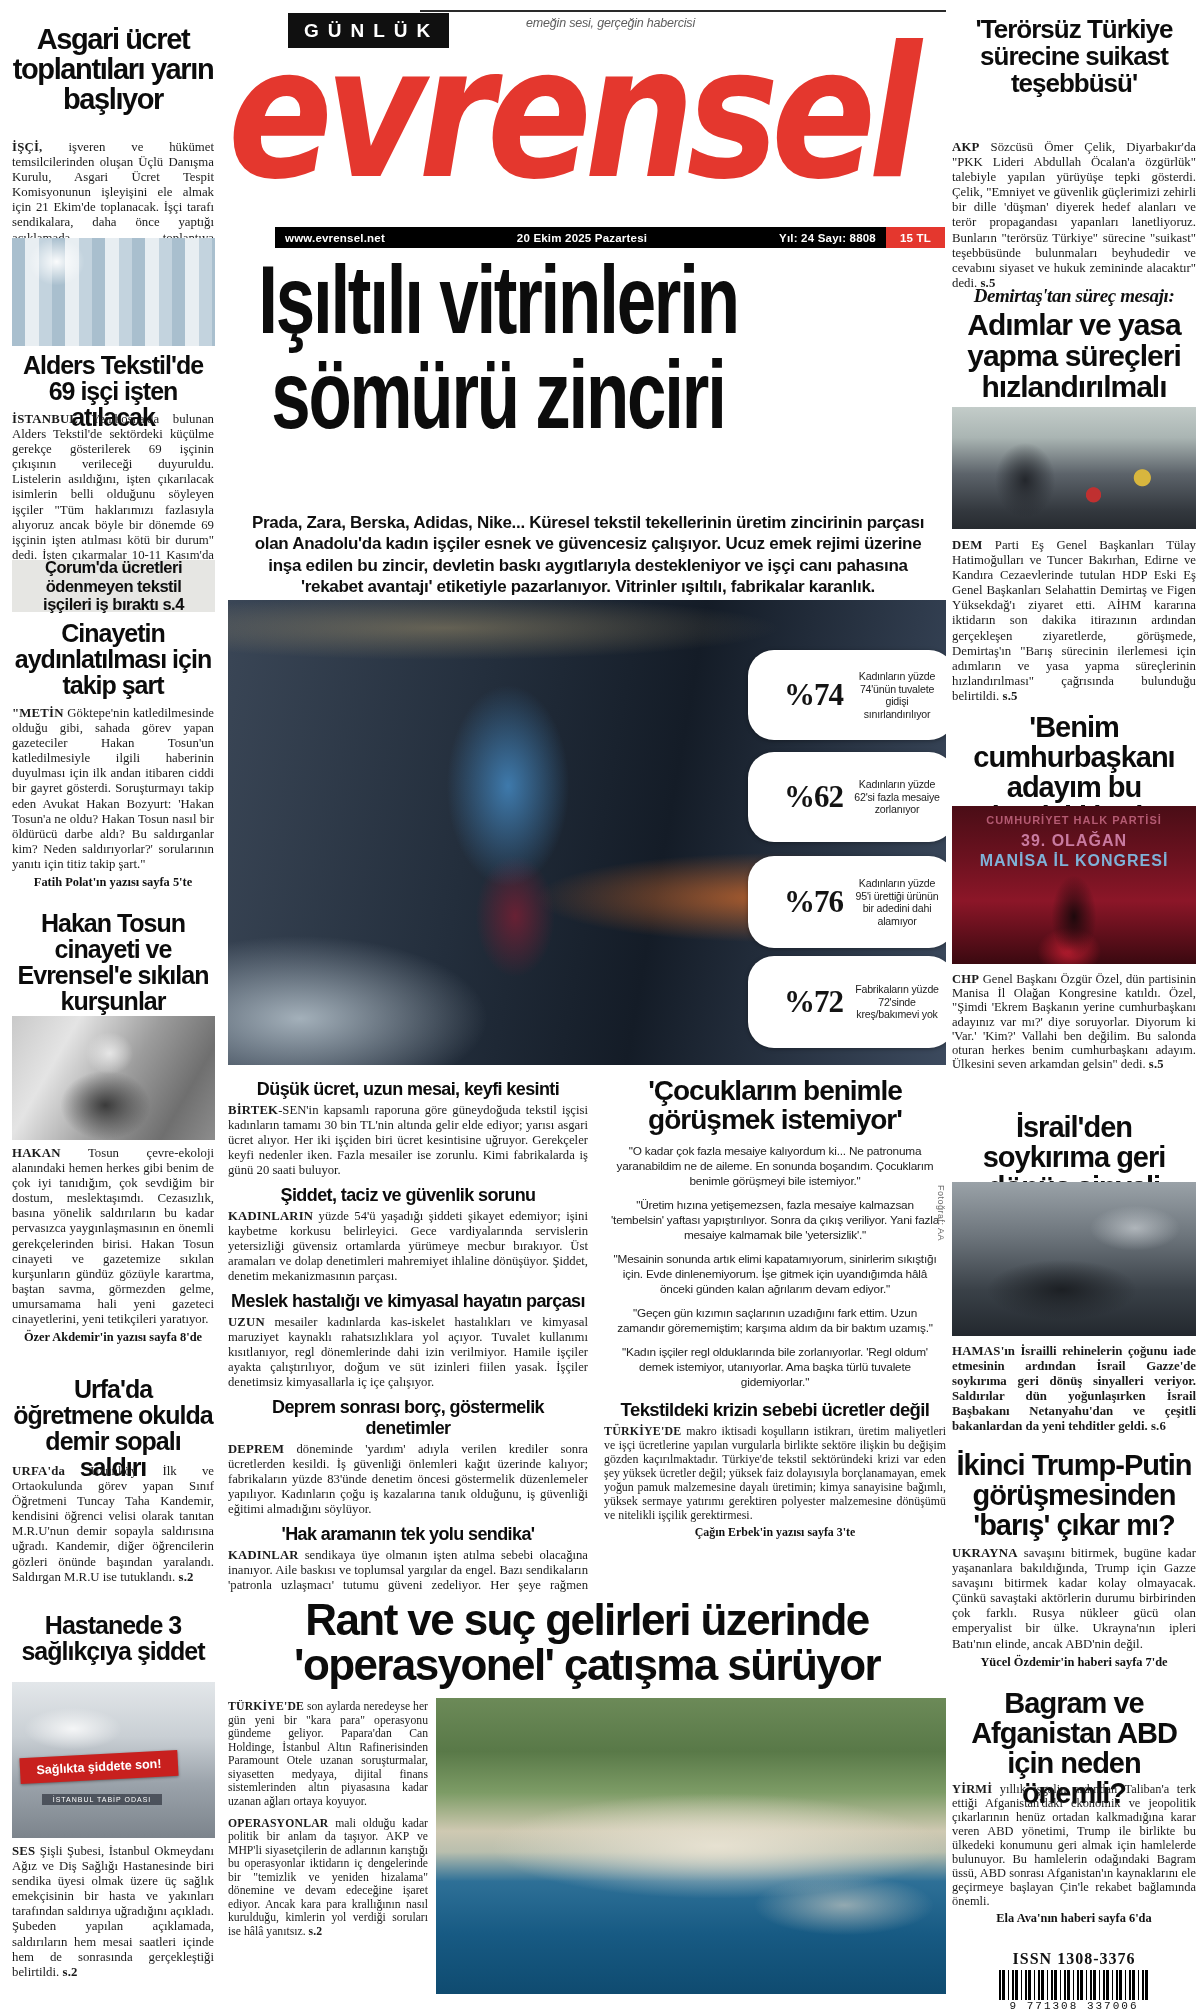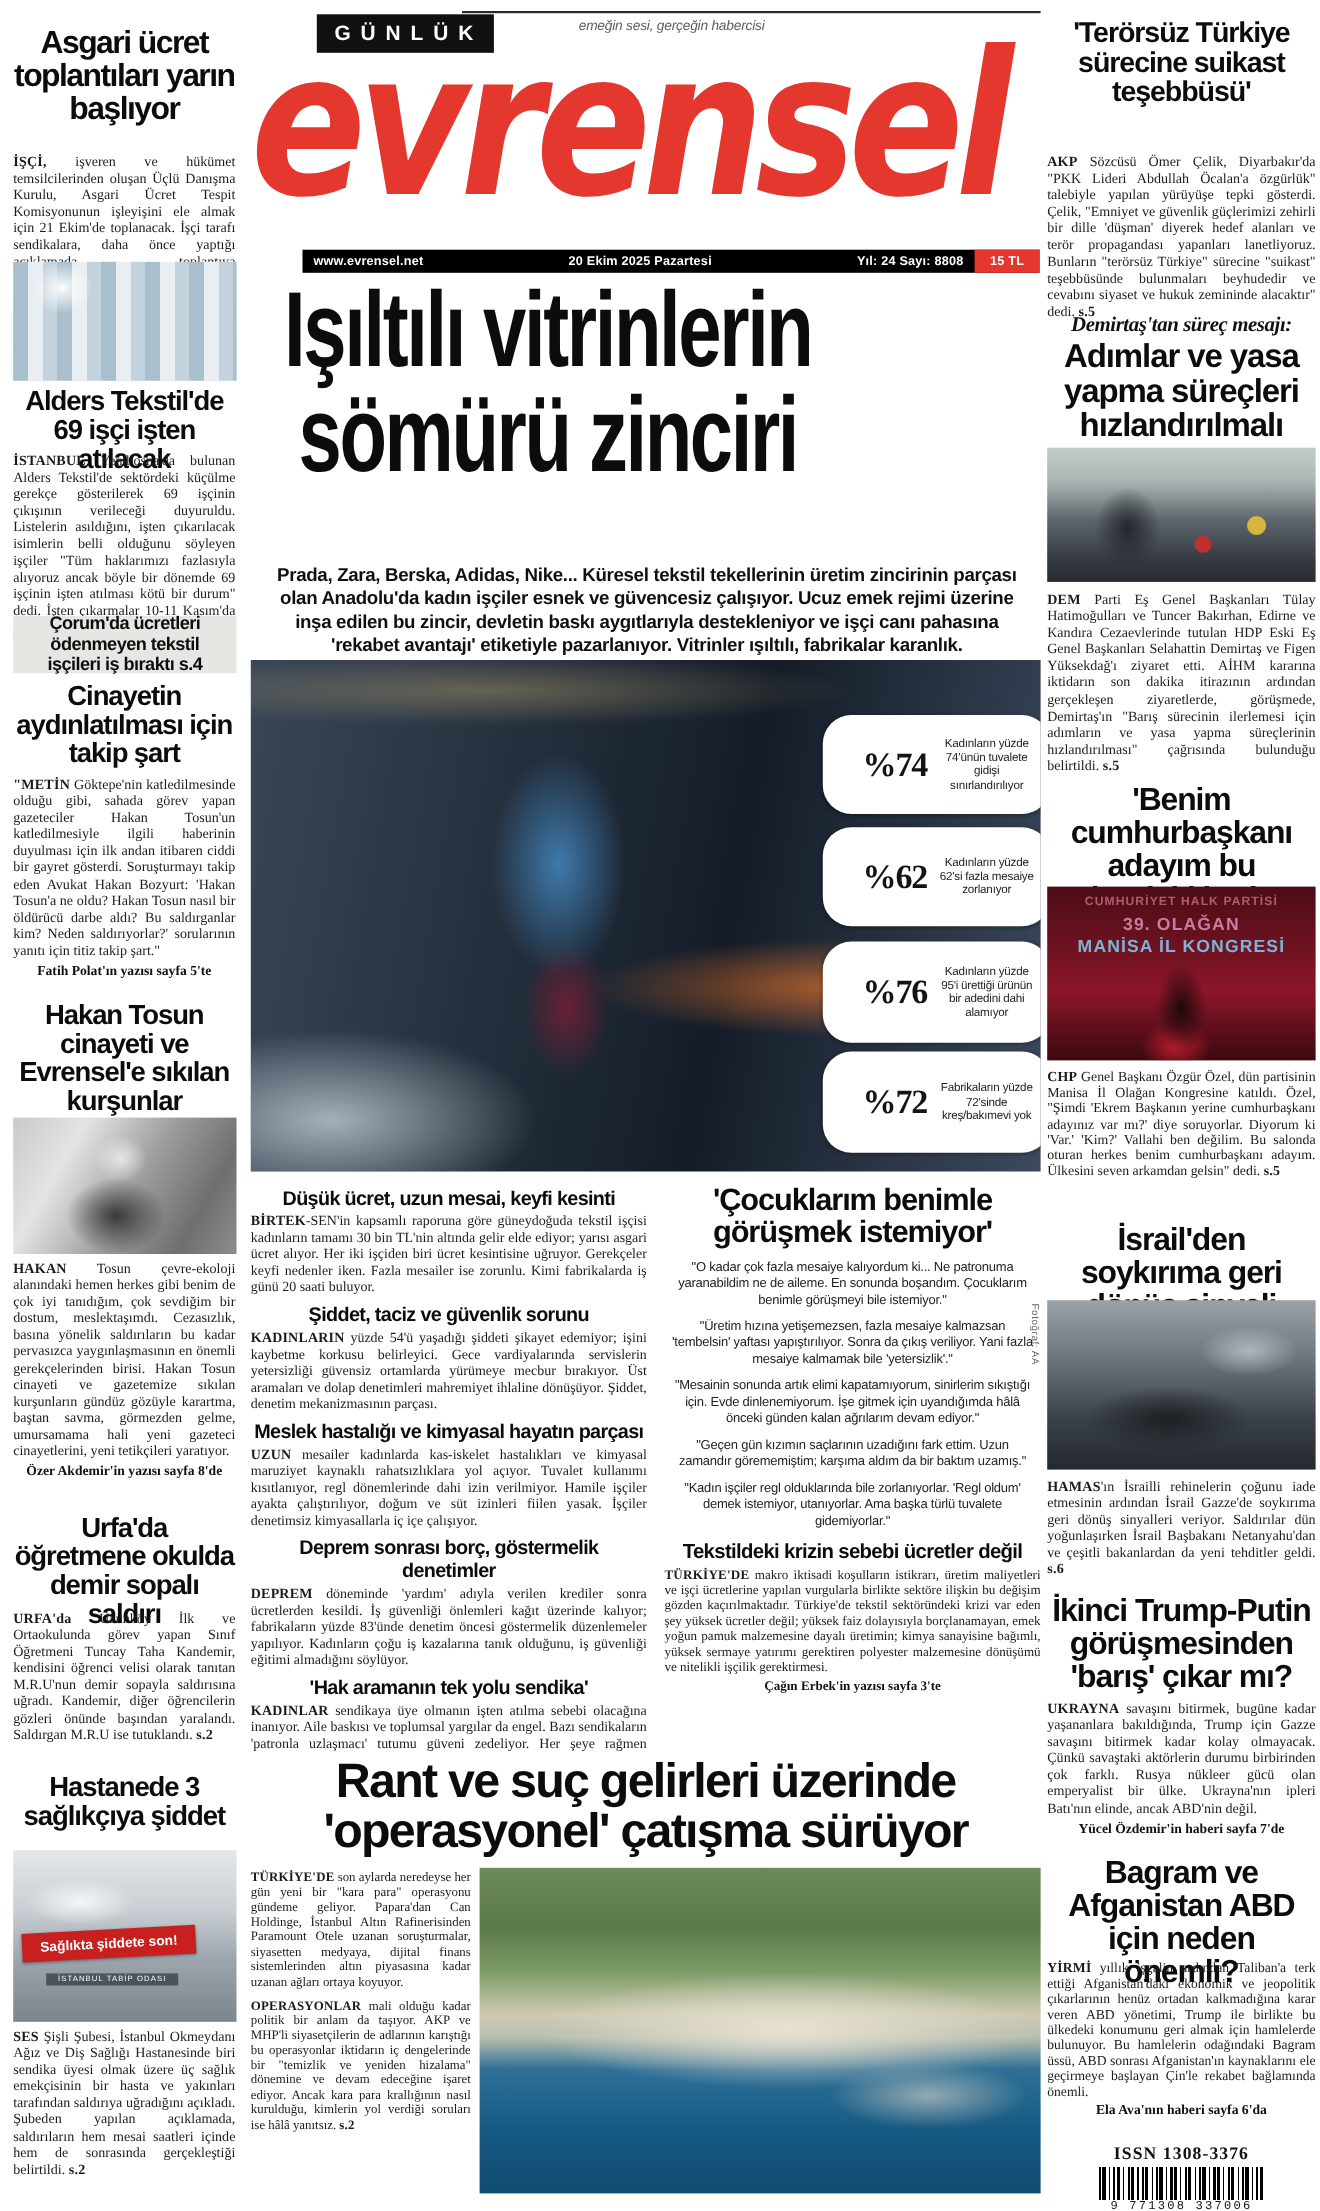--- a/index.html
+++ b/index.html
@@ -186,21 +186,21 @@
       <div class="overlayline" style="top:26px;font-size:16px;color:#c97ba0;">39. OLAĞAN</div>
       <div class="overlayline" style="top:46px;font-size:16px;color:#7fb2d8;">MANİSA İL KONGRESİ</div>
     </div>
     <p class="abs bs" style="left:0;top:972px;width:244px;margin:0;font-size:12.6px;line-height:1.13;"><b>CHP</b><span> Genel Başkanı Özgür Özel, dün partisinin Manisa İl Olağan Kongresine katıldı. Özel, "Şimdi 'Ekrem Başkanın yerine cumhurbaşkanı adayınız var mı?' diye soruyorlar. Diyorum ki 'Var.' 'Kim?' Vallahi ben değilim. Bu salonda oturan herkes benim cumhurbaşkanı adayım. Ülkesini seven arkamdan gelsin" dedi.</span> <b>s.5</b></p>
 
     <div class="abs hl" style="left:0;top:1112px;width:244px;font-size:29px;">İsrail'den soykırıma geri dönüş sinyali</div>
     <div class="photo" style="left:0;top:1182px;width:244px;height:154px;
          background:radial-gradient(ellipse 100px 40px at 45% 70%,rgba(25,28,32,.9),rgba(25,28,32,0) 75%),
          radial-gradient(ellipse 60px 30px at 75% 30%,rgba(215,220,224,.6),rgba(215,220,224,0) 75%),
          linear-gradient(180deg,#9aa2a8 0%,#6d757c 35%,#3a4148 70%,#23282e 100%);"></div>
-    <p class="abs bs" style="left:0;top:1344px;width:244px;margin:0;"><b>HAMAS</b><span>'ın İsrailli rehinelerin çoğunu iade etmesinin ardından İsrail Gazze'de soykırıma geri dönüş sinyalleri veriyor. Saldırılar dün yoğunlaşırken İsrail Başbakanı Netanyahu'dan ve çeşitli bakanlardan da yeni tehditler geldi.</span> <b>s.6</b></p>
+    <p class="abs bs" style="left:0;top:1344px;width:244px;margin:0;font-weight:bold;"><b>HAMAS</b><span>'ın İsrailli rehinelerin çoğunu iade etmesinin ardından İsrail Gazze'de soykırıma geri dönüş sinyalleri veriyor. Saldırılar dün yoğunlaşırken İsrail Başbakanı Netanyahu'dan ve çeşitli bakanlardan da yeni tehditler geldi.</span> <b>s.6</b></p>
 
     <div class="abs hl" style="left:0;top:1450px;width:244px;font-size:29px;">İkinci Trump-Putin görüşmesinden 'barış' çıkar mı?</div>
     <div class="abs" style="left:0;top:1546px;width:244px;">
       <p class="bs" style="margin:0;"><b>UKRAYNA</b><span> savaşını bitirmek, bugüne kadar yaşananlara bakıldığında, Trump için Gazze savaşını bitirmek kadar kolay olmayacak. Çünkü savaştaki aktörlerin durumu birbirinden çok farklı. Rusya nükleer gücü olan emperyalist bir ülke. Ukrayna'nın ipleri Batı'nın elinde, ancak ABD'nin değil.</span></p>
       <div class="byline">Yücel Özdemir'in haberi sayfa 7'de</div>
     </div>
 
     <div class="abs hl" style="left:0;top:1688px;width:244px;font-size:29px;">Bagram ve Afganistan ABD için neden önemli?</div>
     <div class="abs" style="left:0;top:1782px;width:244px;">
       <p class="bs" style="margin:0;font-size:12.4px;line-height:1.13;"><b>YİRMİ</b><span> yıllık işgalin ardından Taliban'a terk ettiği Afganistan'daki ekonomik ve jeopolitik çıkarlarının henüz ortadan kalkmadığına karar veren ABD yönetimi, Trump ile birlikte bu ülkedeki konumunu geri almak için hamlelerde bulunuyor. Bu hamlelerin odağındaki Bagram üssü, ABD sonrası Afganistan'ın kaynaklarını ele geçirmeye başlayan Çin'le rekabet bağlamında önemli.</span></p>

